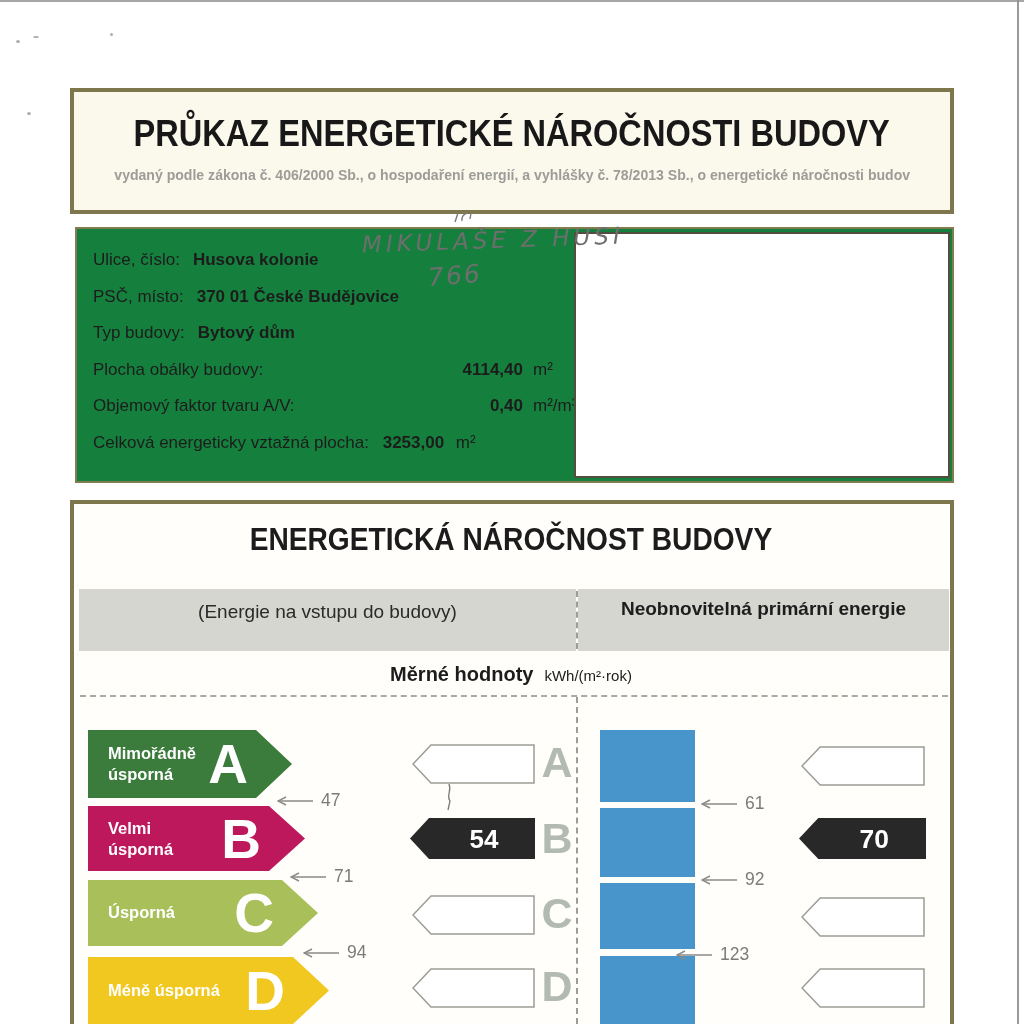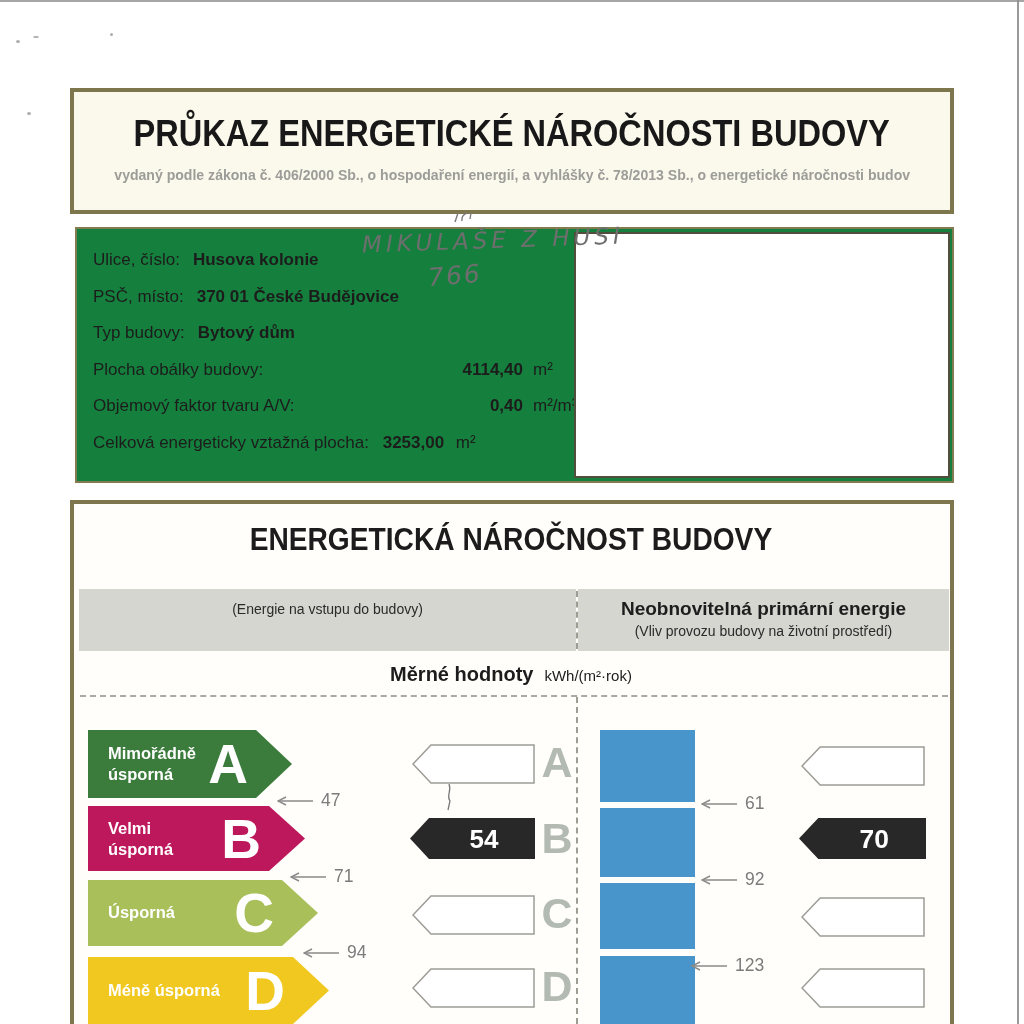--- a/index.html
+++ b/index.html
@@ -39,21 +39,21 @@
   
   .main-box{left:70px;top:500px;width:876px;height:524px;border:4px solid #7e774d;border-bottom:none;background:#fffefb;}
   .section-title{left:70px;top:521px;width:882px;text-align:center;font-size:32px;font-weight:bold;white-space:nowrap;}
   .section-title>span{display:inline-block;transform:scaleX(.88);transform-origin:50% 50%;}
 
   .gray-band{top:589px;height:62px;background:#d6d6d0;}
   .gb-left{left:79px;width:497px;}
   .gb-right{left:578px;width:371px;}
   .gb-inner{text-align:center;padding-top:9px;}
   .gb-h{font-size:19px;font-weight:bold;color:#1d1d1d;}
-  .gb-s{font-size:14px;margin-top:3px;color:#2a2a2a;}
+  .gb-s{font-size:19px;margin-top:3px;color:#2a2a2a;}
 
   .dash-v{border-left:2px dashed #9d9d94;width:0;}
   .dash-h{border-top:2px dashed #aaaaa2;height:0;}
 
   .measure{left:70px;top:663px;width:882px;display:flex;justify-content:center;align-items:baseline;gap:11px;text-align:center;}
   .measure .m-l{font-size:20px;font-weight:bold;}
   .measure .m-u{font-size:15px;font-weight:normal;}
 
   
   .band{left:88px;clip-path:polygon(0 0,calc(100% - 36px) 0,100% 50%,calc(100% - 36px) 100%,0 100%);}
@@ -134,21 +134,20 @@
   <div class="abs section-title"><span>ENERGETICKÁ NÁROČNOST BUDOVY</span></div>
 
   <div class="abs gray-band gb-left">
     <div class="gb-inner">
       <div class="gb-s">(Energie na vstupu do budovy)</div>
     </div>
   </div>
   <div class="abs gray-band gb-right">
     <div class="gb-inner">
       <div class="gb-h">Neobnovitelná primární energie</div>
-      <div class="gb-s">(Vliv provozu budovy na životní prostředí)</div>
     </div>
   </div>
   <div class="abs dash-v" style="left:576px;top:591px;height:58px;"></div>
 
   <div class="abs measure">
     <span class="m-l">Měrné hodnoty</span>
     <span class="m-u">kWh/(m²·rok)</span>
   </div>
   <div class="abs dash-h" style="left:80px;top:695px;width:868px;"></div>
   <div class="abs dash-v" style="left:576px;top:697px;height:327px;"></div>
@@ -237,21 +236,21 @@
       </svg>
     <span>61</span>
   </div>
   <div class="abs thresh" style="left:701px;top:869px;">
     <svg width="36" height="12" viewBox="0 0 36 12">
         <path d="M9 2 L1 6 L9 10" fill="none" stroke="#8a8a8a" stroke-width="1.4"></path>
         <line x1="1" y1="6" x2="36" y2="6" stroke="#8a8a8a" stroke-width="1.4"></line>
       </svg>
     <span>92</span>
   </div>
-  <div class="abs thresh" style="left:691px;top:944px;margin-top:11px;">
+  <div class="abs thresh" style="left:676px;top:944px;">
     <svg width="36" height="12" viewBox="0 0 36 12">
         <path d="M9 2 L1 6 L9 10" fill="none" stroke="#8a8a8a" stroke-width="1.4"></path>
         <line x1="1" y1="6" x2="36" y2="6" stroke="#8a8a8a" stroke-width="1.4"></line>
       </svg>
     <span>123</span>
   </div>
 
   <svg class="abs val-arrow" style="left:801px;top:746px;" width="124" height="40" viewBox="0 0 123 40" preserveAspectRatio="none">
     <polygon points="19,1 122,1 122,39 19,39 1,20" fill="#ffffff" stroke="#9d9d97" stroke-width="1.5"></polygon>
   </svg>

